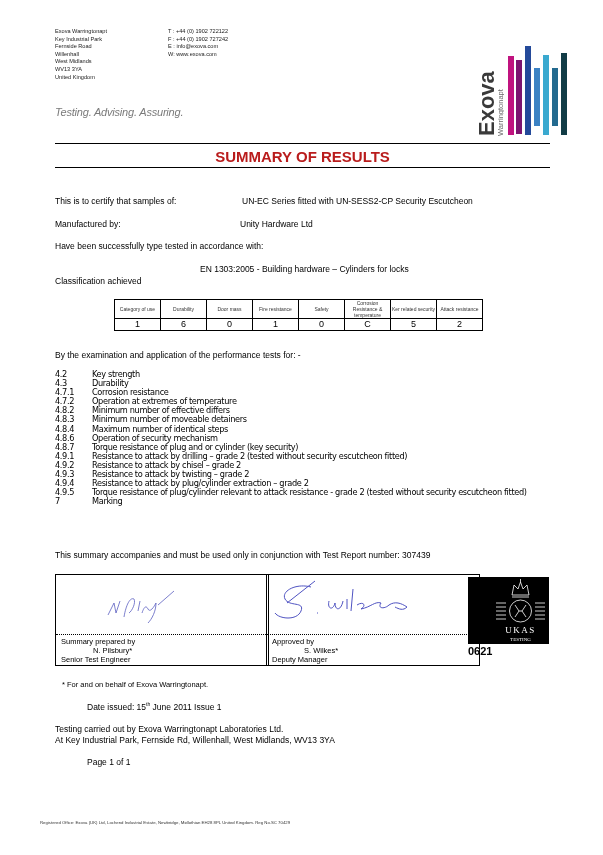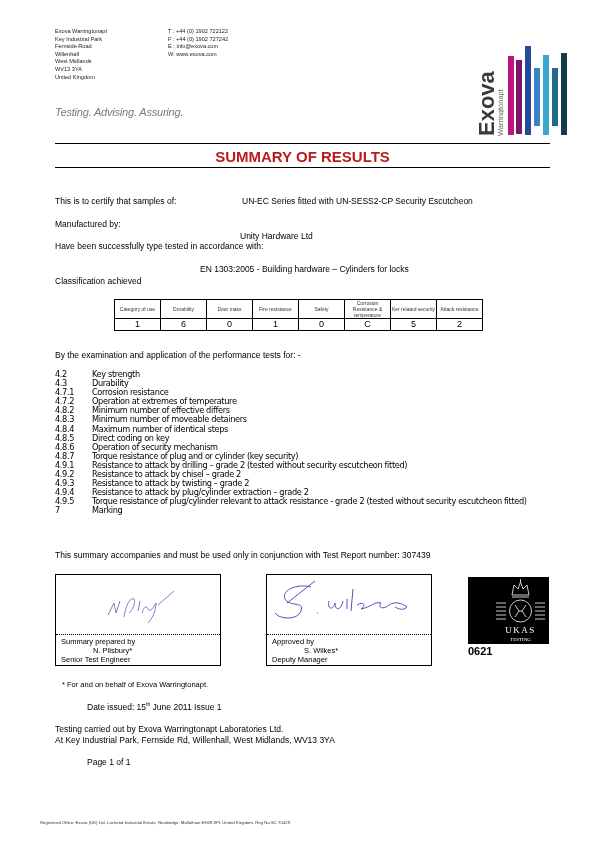--- a/index.html
+++ b/index.html
@@ -15,21 +15,21 @@
   .title { left:55px; top:148px; width:495px; text-align:center; font-size:15px; font-weight:bold; color:#b91c1c; }
   .t9 { font-size:8.5px; }
   .bold { font-weight:normal;margin-left:32px; }
   table.cls { position:absolute; left:114px; top:299px; border-collapse:collapse; }
   table.cls td { border:1px solid #000; text-align:center; padding:0; }
   table.cls tr.h td { font-size:5px; line-height:6px; height:18px; color:#333; width:45px; vertical-align:middle; }
   table.cls tr.v td { font-size:9px; height:11px; line-height:11px; }
   .tests { left:55px; top:370px; font-size:8.2px; line-height:9.1px; font-family:"DejaVu Sans", sans-serif; letter-spacing:-0.35px; }
   .tests .row { display:flex; }
   .tests .num { width:37px; }
-  .sigbox { border:1px solid #000; }
+  .sigbox { border:1px solid #000;padding-left:48px; }
   .sigline { position:absolute; left:0; right:0; top:59px; border-top:1.5px dotted #000; }
   .sigtext { position:absolute; left:5px; top:62px; font-size:7.5px; line-height:9px; }
   .ukas { left:468px; top:577px; width:57px; height:67px; background:#000;padding-left:24px; }
   .ukas-num { left:468px; top:645px; width:57px; text-align:left; font-size:11px; font-weight:bold; }
   .footer { left:40px; top:820px; font-size:4.3px; color:#333; }
 </style>
 </head>
 <body>
 
 <div class="abs addr">
@@ -65,21 +65,21 @@
     </svg>
 </div>
 
 <div class="abs hr-top"></div>
 <div class="abs title">SUMMARY OF RESULTS</div>
 <div class="abs hr-bot"></div>
 
 <div class="abs t9" style="left:55px;top:196px;">This is to certify that samples of:</div>
 <div class="abs t9 bold" style="left:210px;top:196px;">UN-EC Series fitted with UN-SESS2-CP Security Escutcheon</div>
 <div class="abs t9" style="left:55px;top:219px;">Manufactured by:</div>
-<div class="abs t9 bold" style="left:208px;top:231px;">Unity Hardware Ltd</div>
+<div class="abs t9 bold" style="left:208px;top:219px;">Unity Hardware Ltd</div>
 <div class="abs t9" style="left:55px;top:241px;">Have been successfully type tested in accordance with:</div>
 <div class="abs t9 bold" style="left:168px;top:264px;">EN 1303:2005 - Building hardware – Cylinders for locks</div>
 <div class="abs t9" style="left:55px;top:276px;">Classification achieved</div>
 
 <table class="cls">
   <tbody>
       <tr class="h">
     <td>Category of use</td>
     <td>Durability</td>
     <td>Door mass</td>
@@ -127,24 +127,20 @@
     </div>
   <div class="row">
       <span class="num">4.8.3</span>
       <span>Minimum number of moveable detainers</span>
     </div>
   <div class="row">
       <span class="num">4.8.4</span>
       <span>Maximum number of identical steps</span>
     </div>
   <div class="row">
-      <span class="num">4.8.5</span>
-      <span>Direct coding on key</span>
-    </div>
-  <div class="row">
       <span class="num">4.8.6</span>
       <span>Operation of security mechanism</span>
     </div>
   <div class="row">
       <span class="num">4.8.7</span>
       <span>Torque resistance of plug and or cylinder (key security)</span>
     </div>
   <div class="row">
       <span class="num">4.9.1</span>
       <span>Resistance to attack by drilling – grade 2 (tested without security escutcheon fitted)</span>

